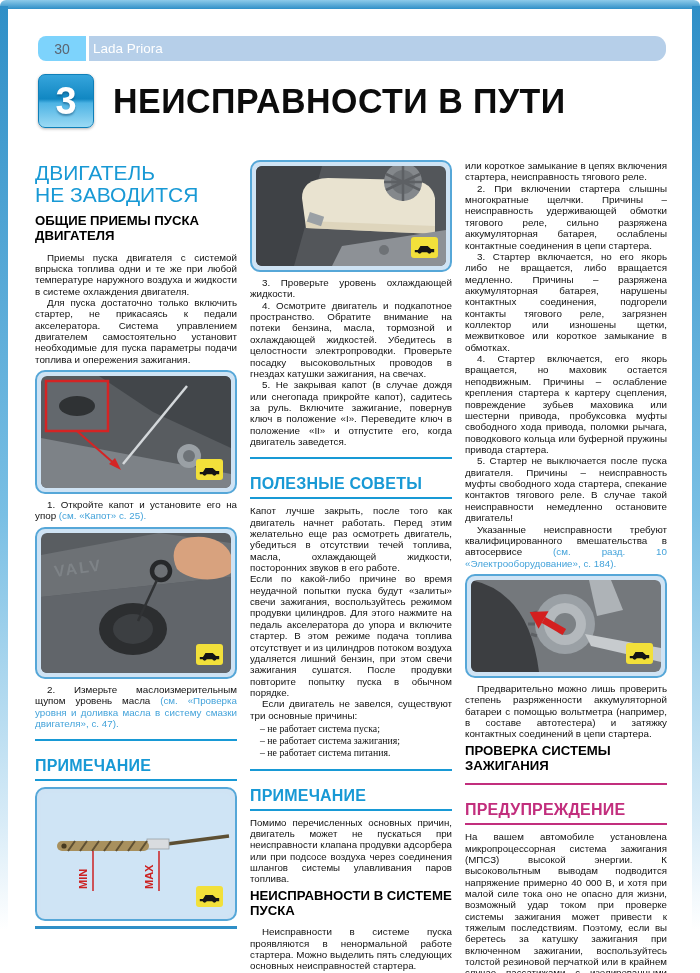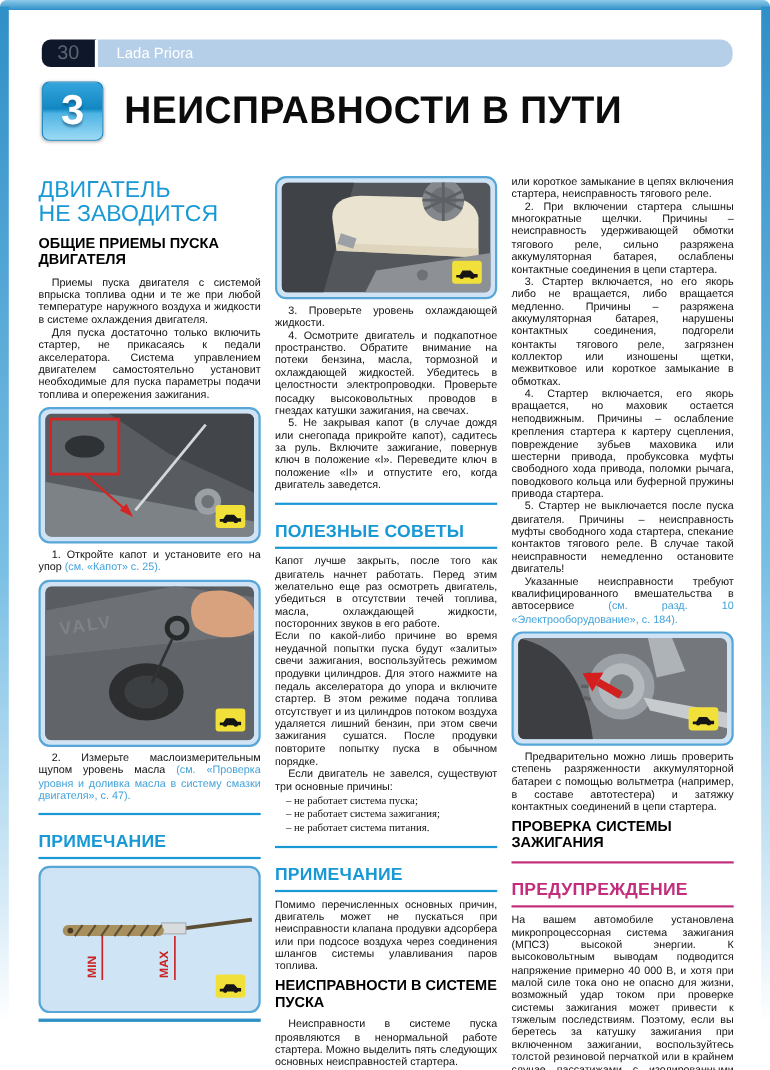--- a/index.html
+++ b/index.html
@@ -6,25 +6,25 @@
   .page{position:relative;width:700px;height:973px;background:#fff;overflow:hidden;
         font-family:"Liberation Sans",sans-serif;color:#111;}
   
   .frame-top{position:absolute;top:0;left:0;right:0;height:9px;
              background:linear-gradient(180deg,#8ecbea,#2f8fc7);border-radius:6px 6px 0 0;}
   .frame-left,.frame-right{position:absolute;top:6px;width:8px;height:924px;
              background:linear-gradient(180deg,#2f8fc7 0%,#79bfe4 55%,#d7ebf7 88%,#ffffff 100%);}
   .frame-left{left:0;} .frame-right{right:0;}
   
   .header{position:absolute;top:36px;left:38px;right:34px;height:25px;display:flex;}
-  .pagenum{width:48px;background:#0f172a;border-radius:8px 0 0 8px;color:#5b6571;
-           font-size:18px;display:flex;align-items:center;justify-content:center;
+  .pagenum{width:48px;background:#7dd3fc;border-radius:8px 0 0 8px;color:#5b6571;
+           font-size:14px;display:flex;align-items:center;justify-content:center;
            border-right:3px solid #fff;}
   .brandbar{flex:1;background:#b6cfe9;border-radius:0 11px 11px 0;color:#fff;
-            font-size:13.5px;display:flex;align-items:center;padding-left:17px;}
+            font-size:13.5px;display:flex;align-items:center;padding-left:4px;}
   
   .title-row{position:absolute;top:74px;left:38px;display:flex;align-items:center;gap:19px;}
   .chapter{width:54px;height:52px;border-radius:7px;border:1px solid #0f7fb8;
            background:linear-gradient(180deg,#36a5dc 0%,#1187c2 46%,#4db3e4 54%,#9bdaf4 100%);
            color:#fff;font-size:38px;font-weight:bold;display:flex;align-items:center;
            justify-content:center;text-shadow:0 2px 2px rgba(0,60,100,.45);
            box-shadow:0 1px 3px rgba(0,0,0,.3);}
   .pagetitle{font-size:35px;font-weight:bold;color:#0c0c0c;letter-spacing:.5px;
              transform:scaleX(.97);transform-origin:left;white-space:nowrap;}
   

